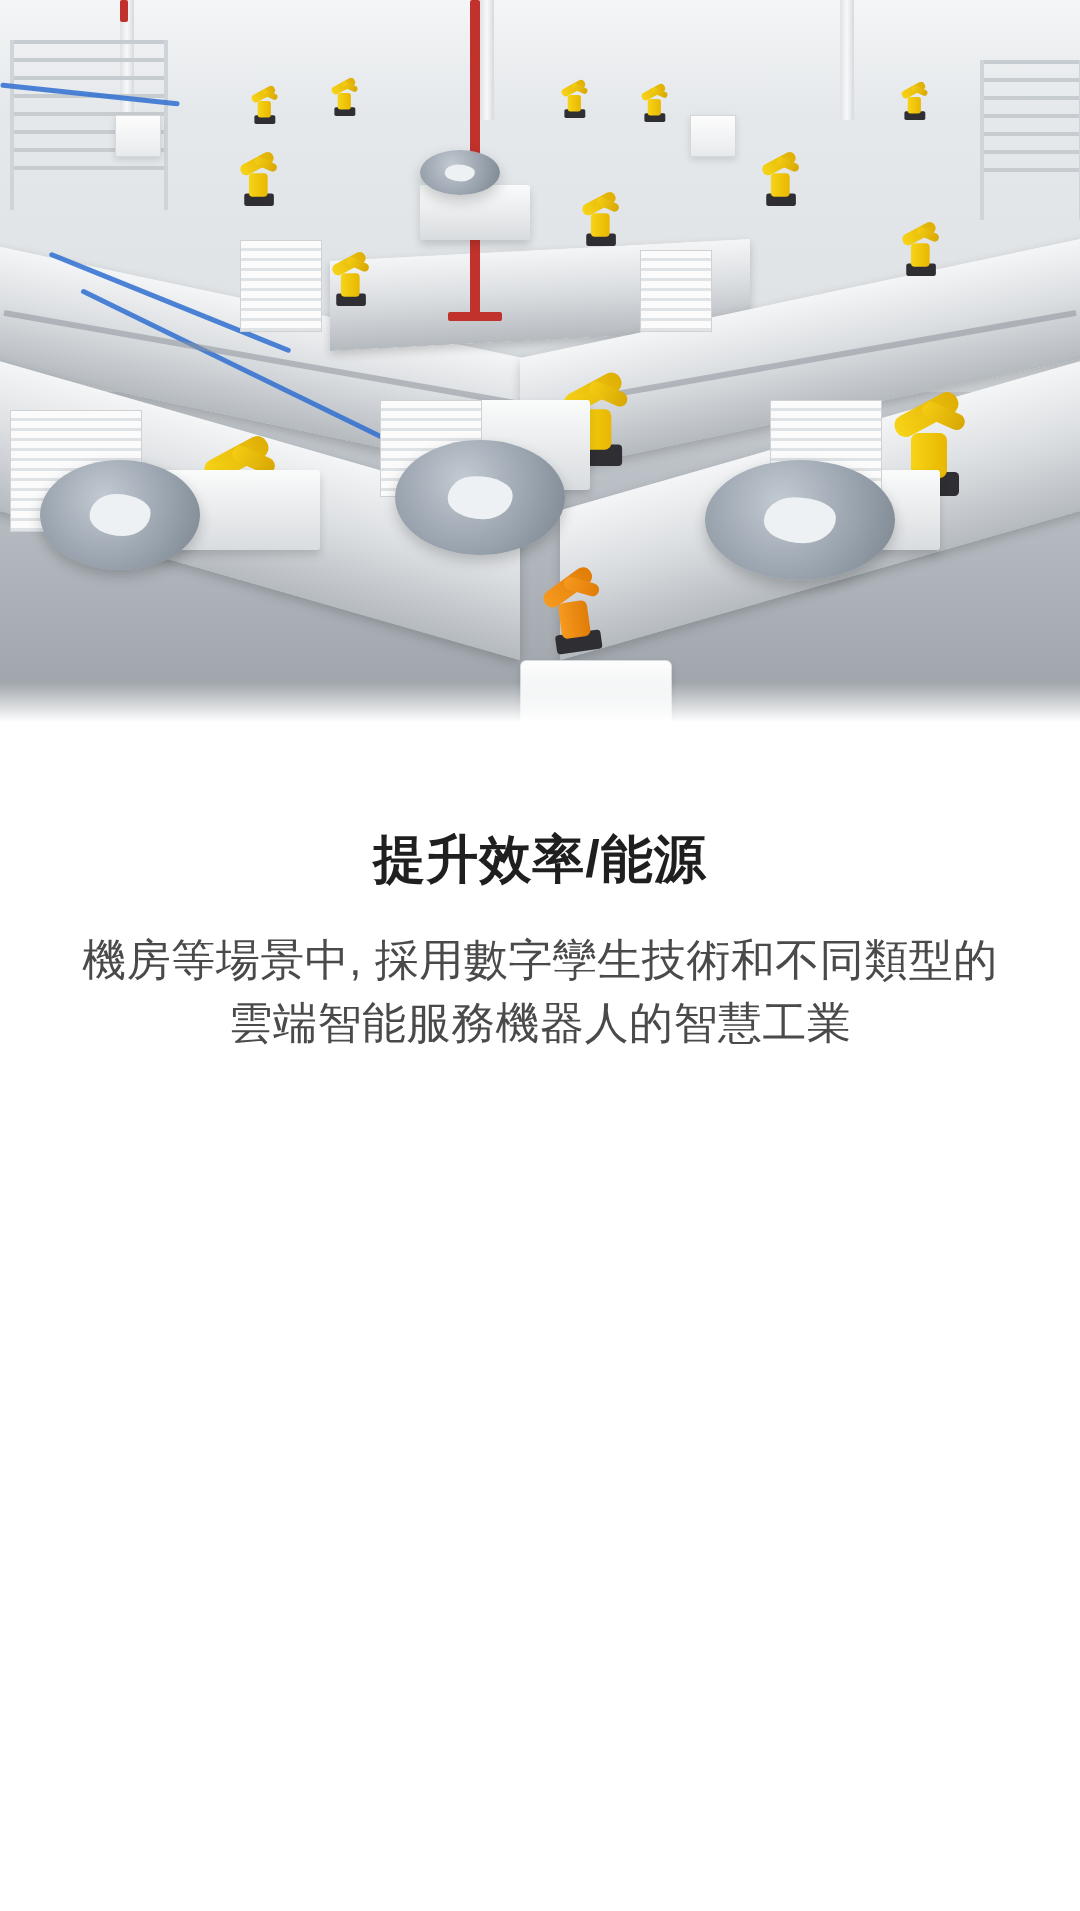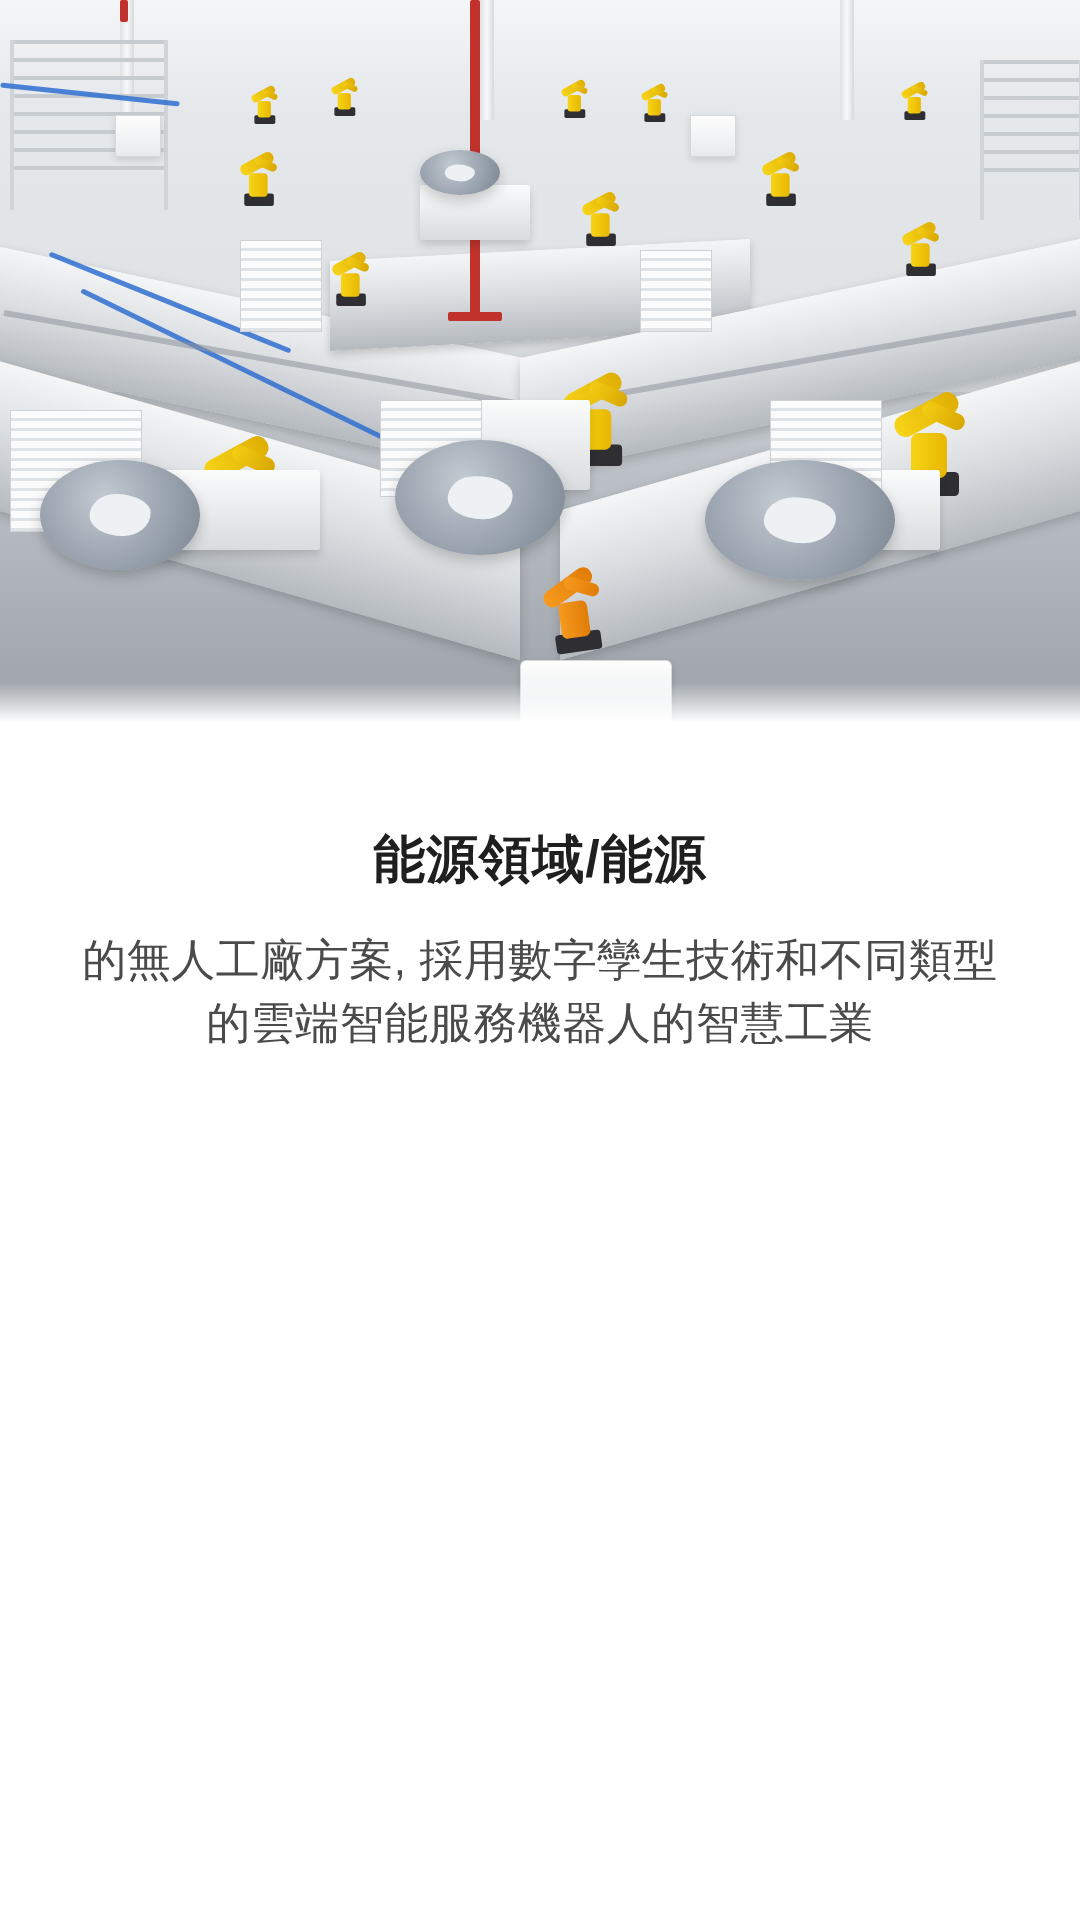--- a/index.html
+++ b/index.html
@@ -375,19 +375,19 @@
 
     <div class="disc" style="left:40px; top:460px; width:160px; height:110px;"></div>
     <div class="disc" style="left:395px; top:440px; width:170px; height:115px;"></div>
     <div class="disc" style="left:705px; top:460px; width:190px; height:120px;"></div>
     <div class="disc" style="left:420px; top:150px; width:80px; height:45px;"></div>
 
     <div class="hero-fade"></div>
   </div>
 
   <div class="content">
-    <h1 class="title">能源領域/能源</h1>
-
-    <p class="subtitle">的無人工廠方案, 採用數字孿生技術和不同類型的雲端智能服務機器人的智慧工業</p>
+    <h1 class="title">提升效率/能源</h1>
+
+    <p class="subtitle">機房等場景中, 採用數字孿生技術和不同類型的雲端智能服務機器人的智慧工業</p>
 
   </div>
 
 </div>
 
 </body></html>

